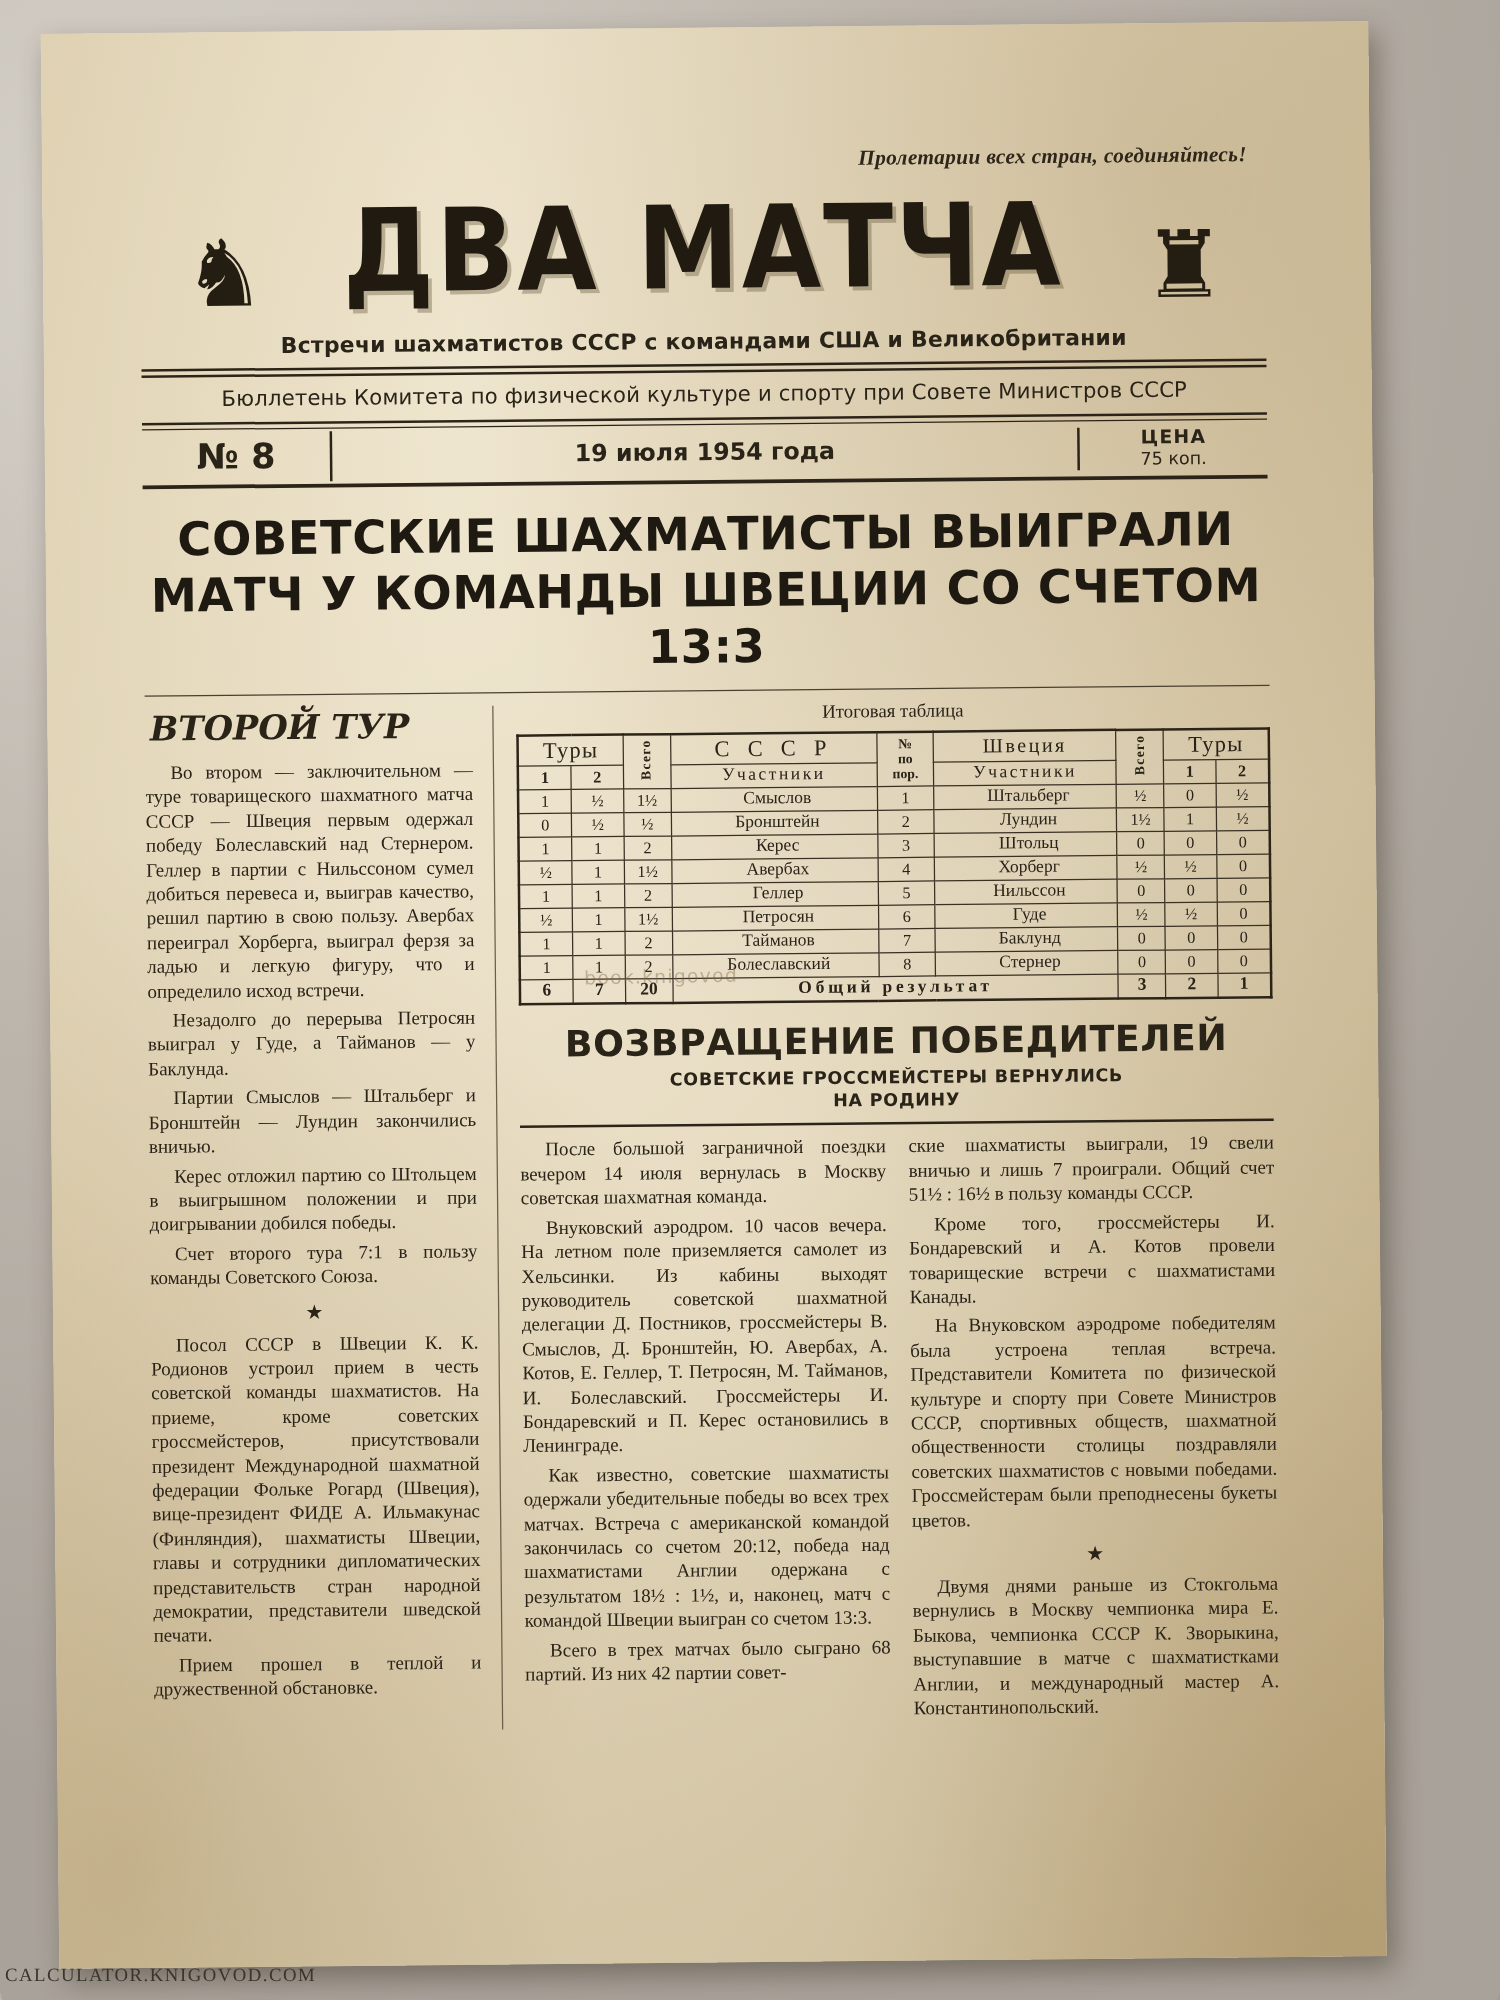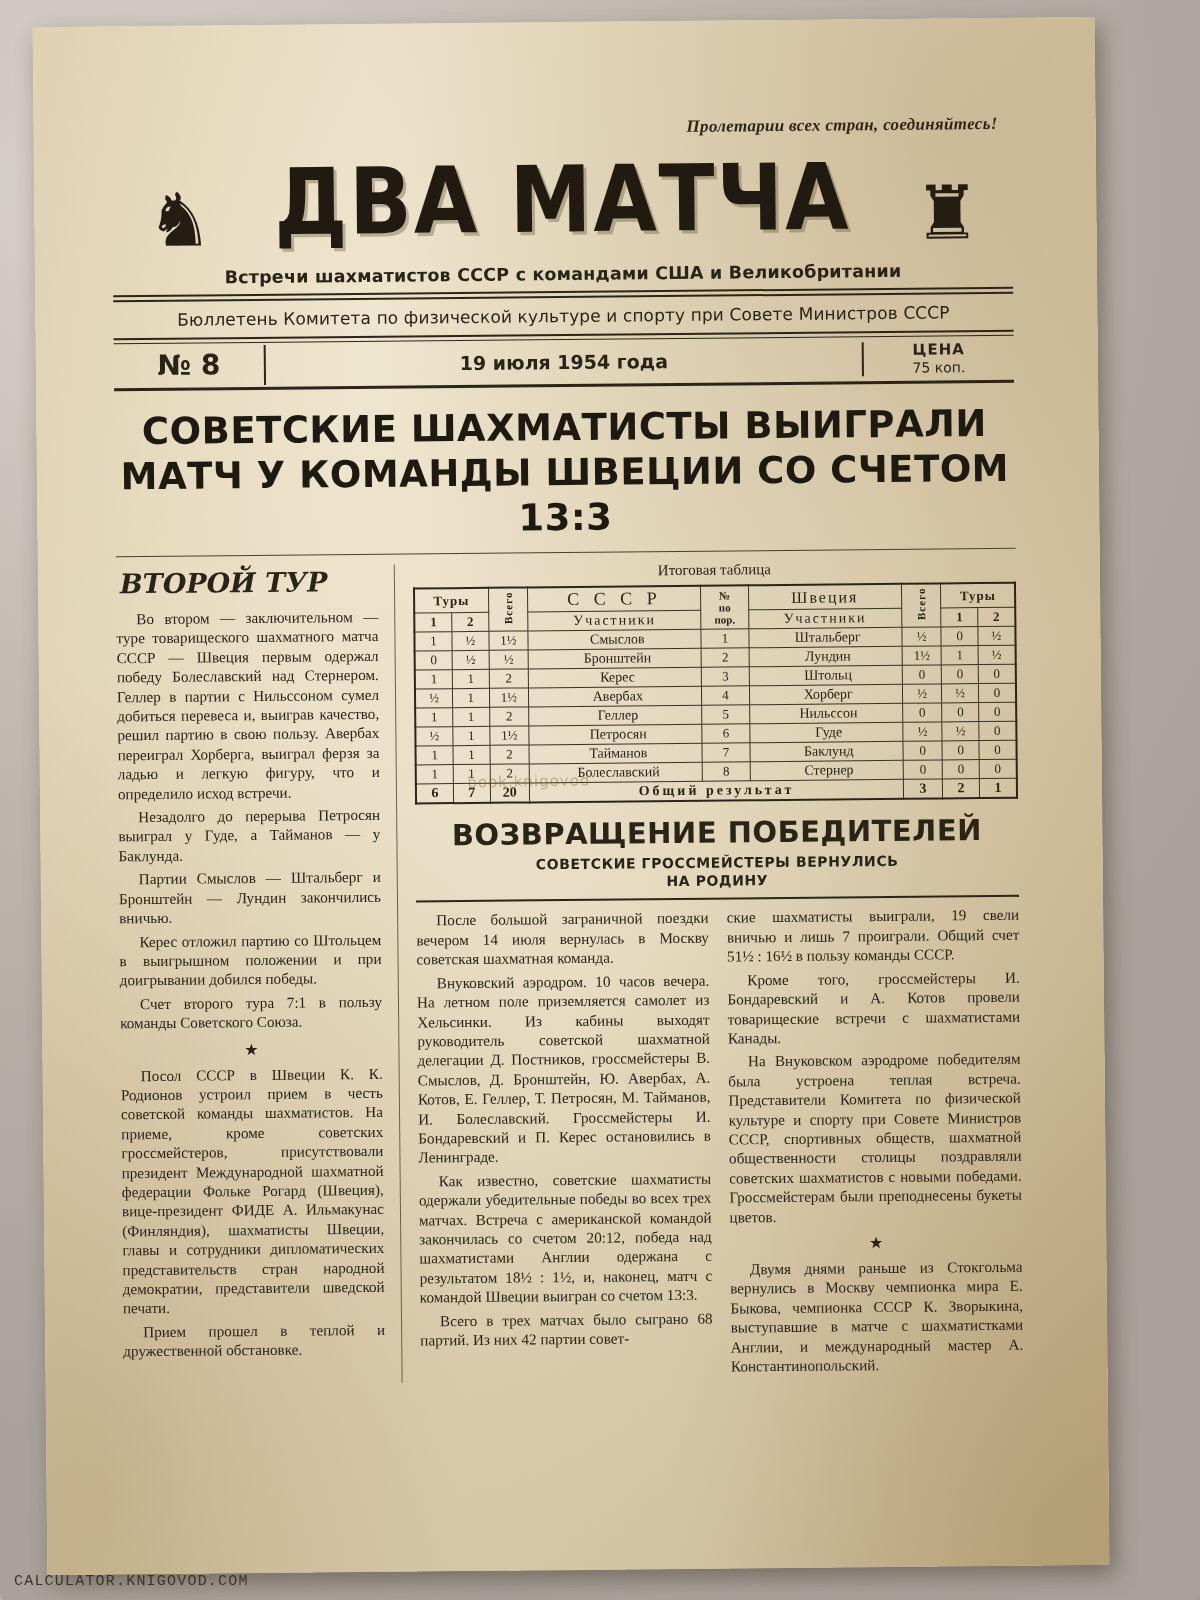--- a/index.html
+++ b/index.html
@@ -187,21 +187,21 @@
     border:2.5px solid #2c2418;
     font-size:13px;
     background:rgba(255,255,255,.06);
   }
   table.results td, table.results th{
     border:1px solid #3a3124;
     padding:1px 3px;
     text-align:center;
     font-family:"Liberation Serif", serif;
   }
-  .hdr-tury{font-family:"DejaVu Sans",sans-serif;font-size:13px;font-weight:bold;letter-spacing:1px;}
+  .hdr-tury{font-family:"DejaVu Sans",sans-serif;font-size:18px;font-weight:normal;letter-spacing:1px;}
   .hdr-vsego{
     font-size:11px;
     writing-mode:vertical-rl;
     transform:rotate(180deg);
     letter-spacing:1px;
     padding:2px 0;
   }
   .hdr-team{
     font-family:"DejaVu Sans",sans-serif;
     font-size:18px;
@@ -242,22 +242,22 @@
     transform:translate(-50%,-50%) rotate(-0.5deg);
     font-family:"DejaVu Sans", sans-serif;
     font-size:15px;
     color:rgba(120,100,60,.40);
     letter-spacing:1px;
     white-space:nowrap;
     pointer-events:none;
   }
   .footer-wm{
     position:absolute;
-    left:14px;bottom:10px;
-    font-family:Liberation Mono, monospace;
+    left:4px;bottom:10px;
+    font-family:Liberation Serif, serif;
     font-size:15px;
     letter-spacing:1.2px;
     color:#3a342c;
   }
 </style>
 </head>
 <body>
 
 <div class="backdrop"></div>
 

